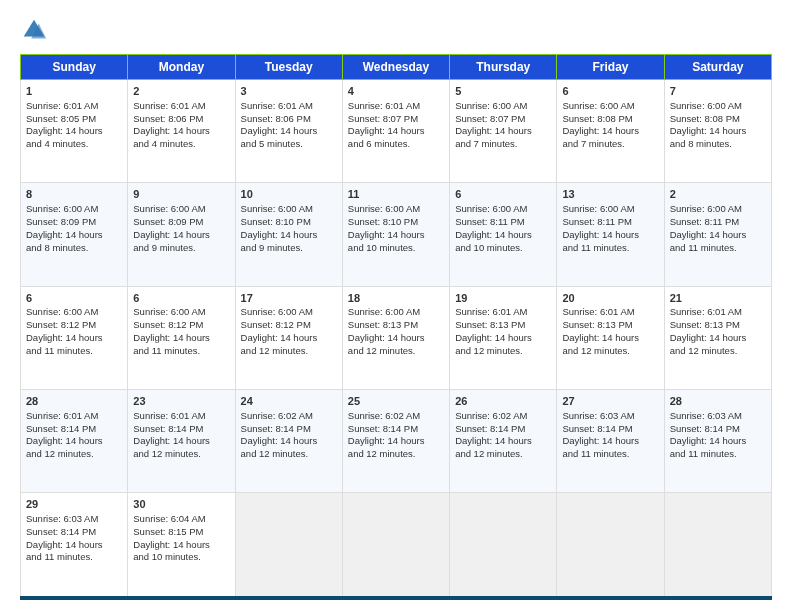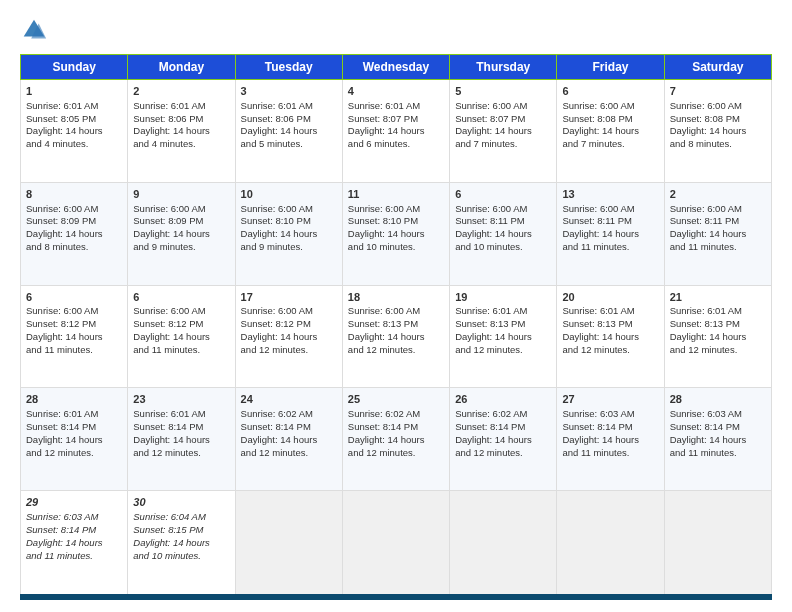--- a/index.html
+++ b/index.html
@@ -91,22 +91,21 @@
     .calendar td.empty {
       background: #f0f0f0;
     }
     .day-num {
       font-size: 11px;
       font-weight: bold;
       display: block;
       margin-bottom: 1px;
     }
     .last-row td {
-      border-bottom: 6px solid #0c4a6e;
-      font-style: italic;
+      border-bottom: 4px solid #0c4a6e;
     }
   </style>
 </head>
 <body>
 
 <div class="page">
   <div class="header">
     <div class="logo">
       <svg class="logo-icon" viewBox="0 0 30 30">
         <polygon points="15,4 26,22 4,22" fill="#1a6aad" opacity="0.85"></polygon>

